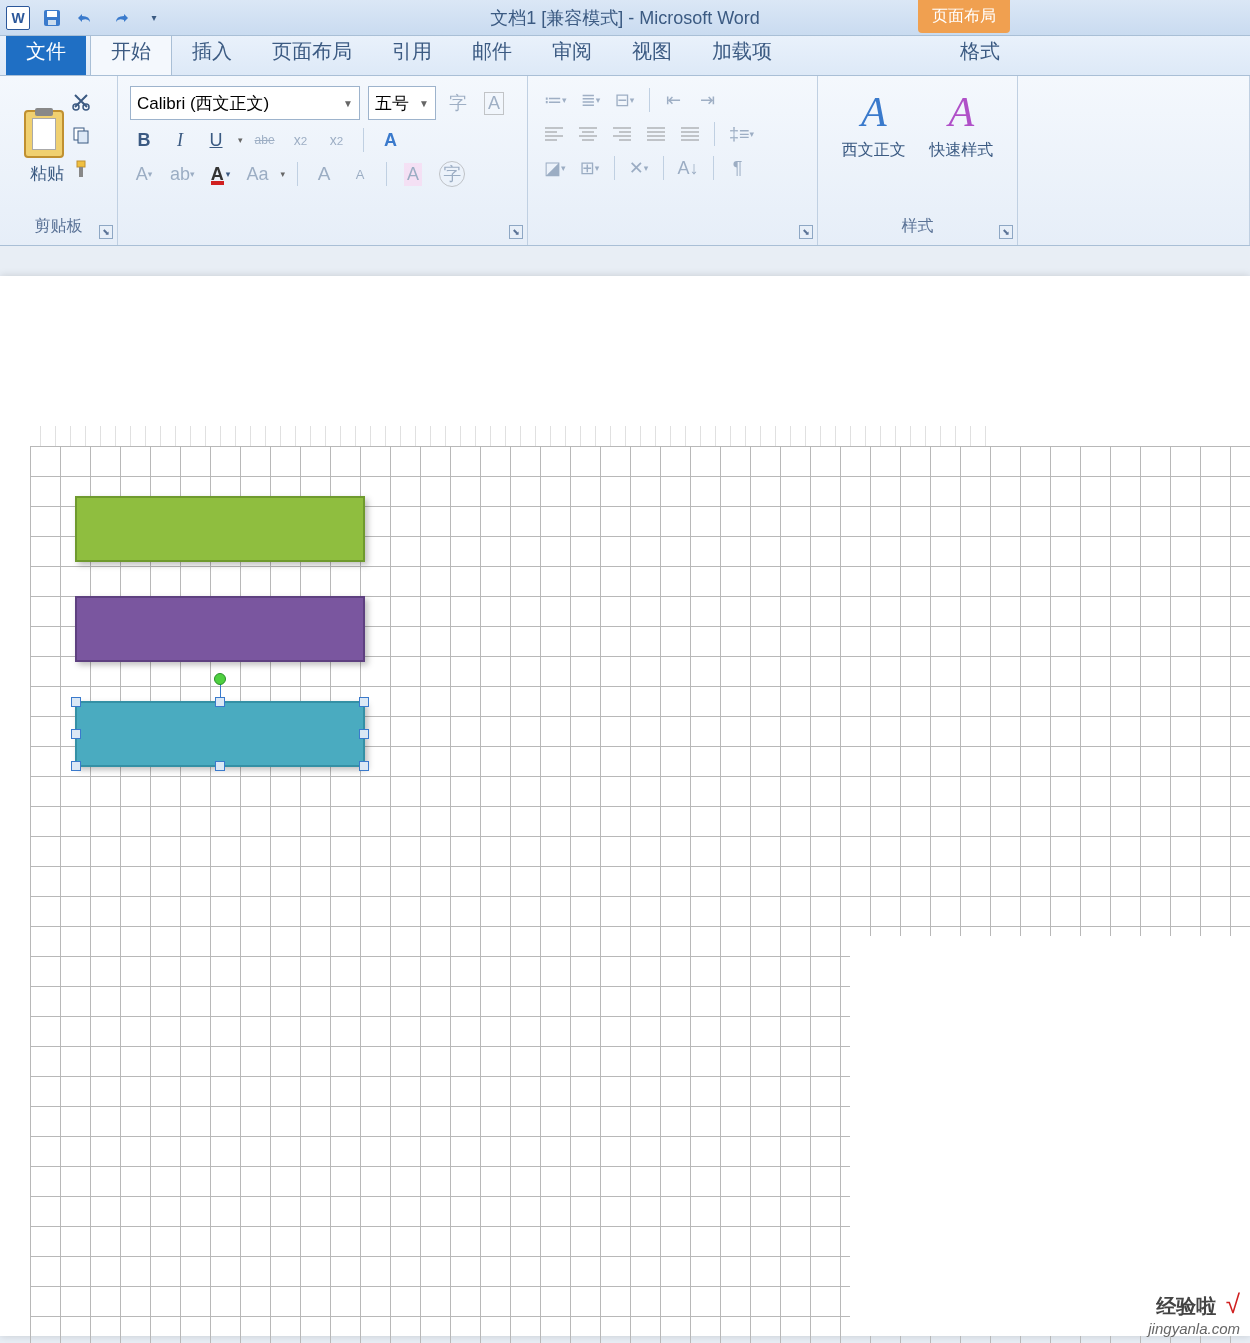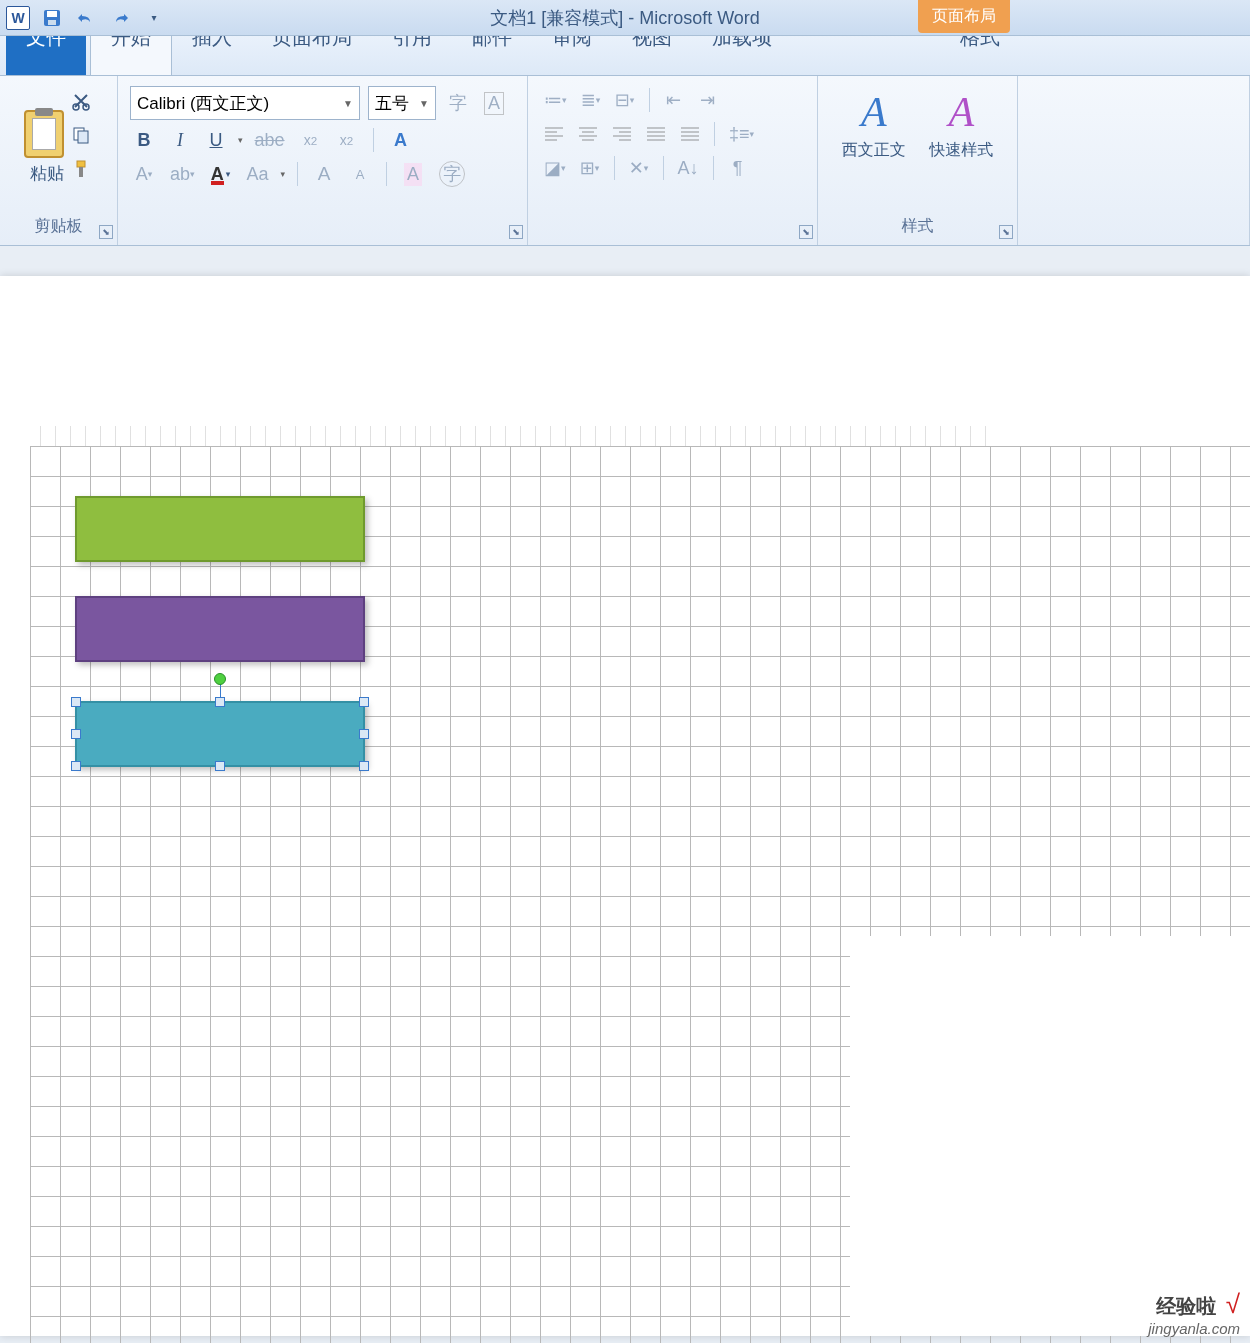--- a/index.html
+++ b/index.html
@@ -8,21 +8,21 @@
 
 .titlebar { height: 36px; background: linear-gradient(#dbe7f6,#c9dbf0); display: flex; align-items: center; position: relative; border-bottom: 1px solid #a9bfd6; }
 .qat { display: flex; align-items: center; gap: 6px; padding-left: 4px; }
 .qat-item { width: 28px; height: 28px; display: flex; align-items: center; justify-content: center; }
 .word-icon { width: 24px; height: 24px; background: #fff; border: 1px solid #2b579a; color: #2b579a; font-weight: bold; font-size: 14px; display: flex; align-items: center; justify-content: center; border-radius: 2px; }
 .title-text { position: absolute; left: 50%; transform: translateX(-50%); font-size: 18px; color: #3b5a82; }
 .context-tab { position: absolute; right: 240px; top: 0; background: #f0a050; color: #fff; padding: 6px 14px; font-size: 16px; border-radius: 0 0 4px 4px; }
 
 
 .tabs { height: 40px; background: linear-gradient(#e9f1fb,#dde9f7); display: flex; align-items: flex-end; padding-left: 6px; border-bottom: 1px solid #a9bfd6; }
-.tab { padding: 8px 20px 24px; font-size: 20px; color: #3b5a82; cursor: pointer; }
+.tab { padding: 8px 20px 10px; font-size: 20px; color: #3b5a82; cursor: pointer; }
 .tab.file { background: #1f6fc4; color: #fff; border-radius: 3px 3px 0 0; margin-right: 4px; }
 .tab.active { background: #f4f8fd; border: 1px solid #a9bfd6; border-bottom: none; border-radius: 3px 3px 0 0; }
 .tab.format { margin-left: auto; margin-right: 230px; }
 
 
 .ribbon { height: 170px; background: linear-gradient(#f4f8fd,#e6eef8); display: flex; border-bottom: 1px solid #a9bfd6; }
 .group { border-right: 1px solid #c0d0e2; padding: 6px 8px 4px; display: flex; flex-direction: column; position: relative; }
 .group-label { text-align: center; font-size: 16px; color: #5a7296; margin-top: auto; padding: 4px 0; }
 .group-body { flex: 1; display: flex; }
 .dialog-launcher { position: absolute; right: 4px; bottom: 6px; width: 14px; height: 14px; border: 1px solid #8ea7c4; font-size: 9px; display: flex; align-items: center; justify-content: center; color: #5a7296; }
@@ -186,21 +186,21 @@
           </div>
         <div class="btn ghost">
             <span style="border:1px solid #888;padding:0 3px">A</span>
           </div>
       </div>
       <div class="font-row">
         <div class="btn" style="font-weight:bold">B</div>
         <div class="btn" style="font-style:italic;font-family:serif">I</div>
         <div class="btn" style="text-decoration:underline">U</div>
         <span style="font-size:9px;color:#666">▾</span>
-        <div class="btn ghost" style="text-decoration:line-through;font-size:18px">abe</div>
+        <div class="btn ghost" style="text-decoration:line-through;font-size:12px">abe</div>
         <div class="btn ghost" style="font-size:14px">x<sub>2</sub></div>
         <div class="btn ghost" style="font-size:14px">x<sup>2</sup></div>
         <div class="sep"></div>
         <div class="btn">
           <svg width="26" height="22">
               <text x="4" y="17" font-size="18" fill="#3a7acc" font-weight="bold">A</text>
             </svg>
         </div>
       </div>
       <div class="font-row">

